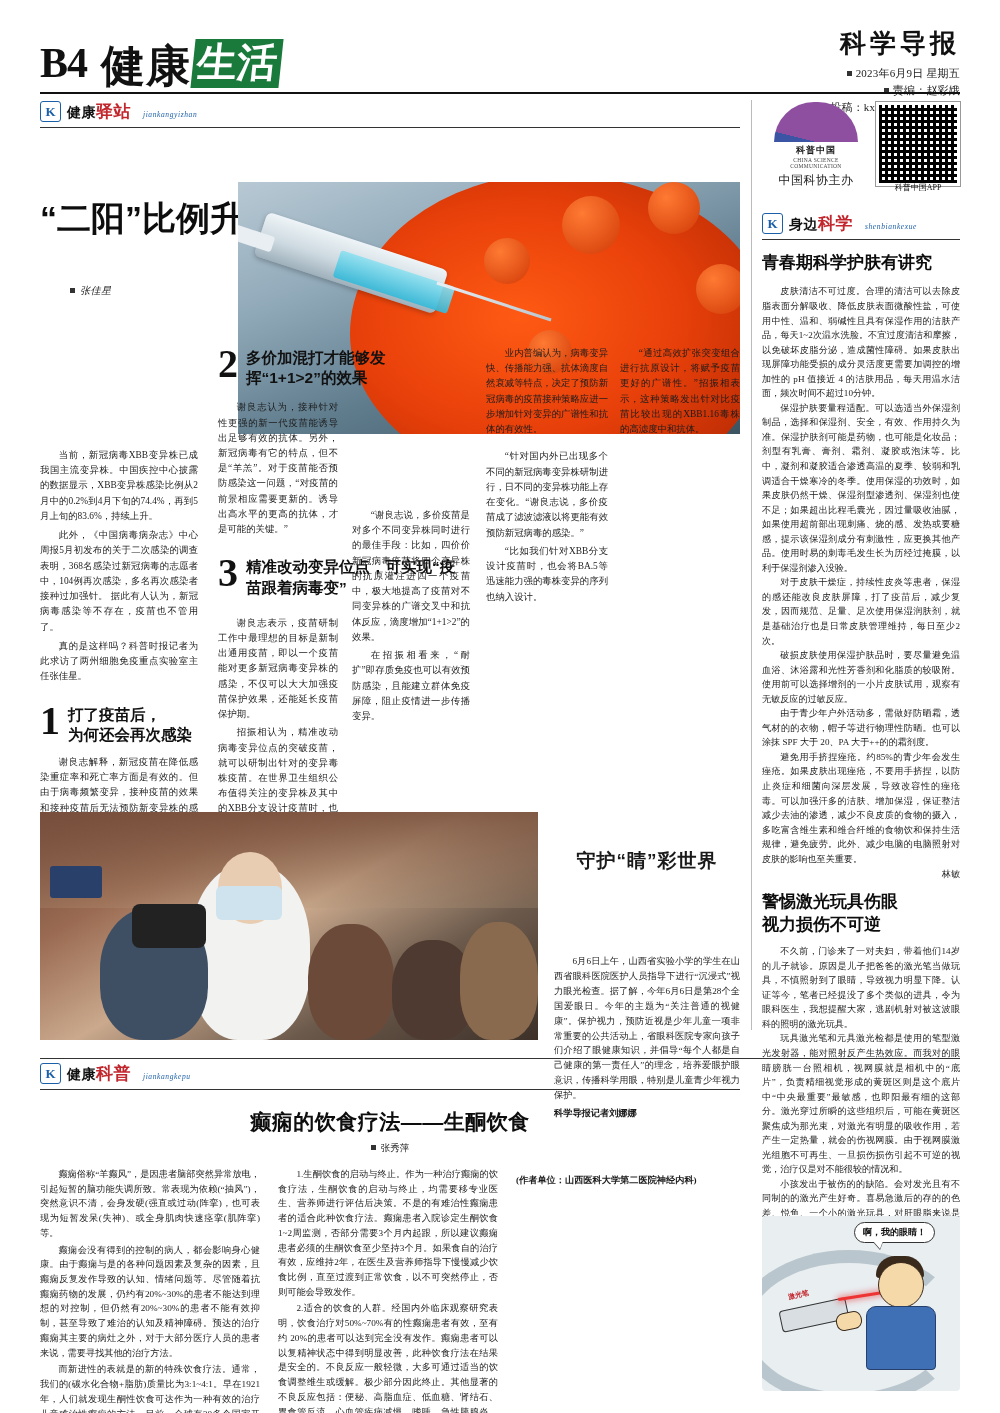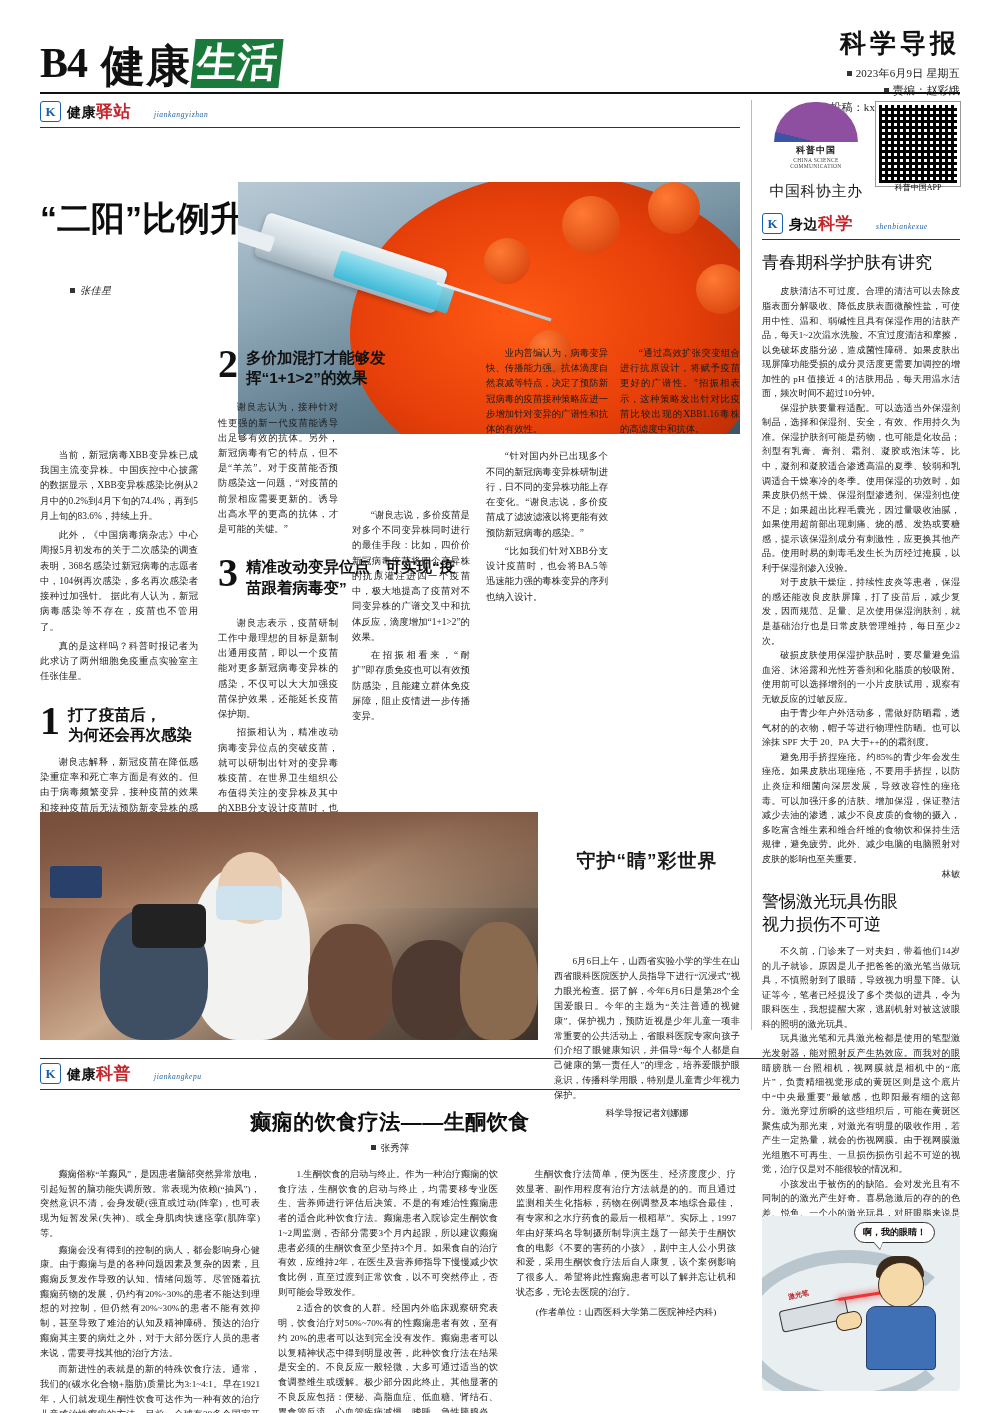--- a/index.html
+++ b/index.html
@@ -137,21 +137,21 @@
   }
   .sec-cn .big {
     font-size: 17px;
     color: #c1272d;
   }
   .sec-py {
     font-size: 7.5px;
     color: #1a5fa8;
     font-style: italic;
     letter-spacing: 0.6px;
-    margin-left: 19px;
+    margin-left: 8px;
   }
   .sec-wrap { display:flex; align-items:baseline; gap:4px;}
   .sec-rule {
     height: 1px;
     background: #333;
     margin-top: 4px;
   }
 
   
   .headline {
@@ -319,25 +319,25 @@
         #f08a2a 14deg 28deg,
         #f3c623 28deg 42deg,
         #7bbf45 42deg 56deg,
         #2d9fd4 56deg 70deg,
         #3b55a4 70deg 84deg,
         #8e4fa0 84deg 98deg);
     border-radius: 42px 42px 0 0;
   }
   .kx-t1 { font-size: 9px; font-weight: bold; letter-spacing:1px; margin-top:2px;}
   .kx-t2 { font-size: 5.5px; letter-spacing:0.3px; color:#444;}
-  .kx-t3 { font-size: 15px; margin-top:13px; letter-spacing:0.5px;}
+  .kx-t3 { font-size: 12px; margin-top:3px; letter-spacing:0.5px;}
 
   .r-title {
     font-family: "Liberation Sans", sans-serif;
-    font-weight: normal;
+    font-weight: bold;
     font-size: 17px;
     line-height: 1.32;
     color: #0d0d0d;
   }
   .r-body {
     font-size: 9.1px;
     line-height: 1.6;
     text-align: justify;
     text-indent: 2em;
     color: #1c1c1c;
@@ -378,21 +378,22 @@
   .colbox {
     font-size: 9.2px;
     line-height: 1.6;
     text-align: justify;
     text-indent: 2em;
     color: #1c1c1c;
   }
   .colbox p { margin: 0 0 2px 0; }
   .credit {
     font-size: 9.2px;
-    text-align: center;
+    text-align: left;
+    font-weight: bold;
   }
 
   
   .cartoon {
     position: absolute;
     left: 762px; top: 1216px;
     width: 198px; height: 175px;
     background: #e9eef1;
     border-radius: 4px;
     overflow: hidden;
@@ -676,21 +677,20 @@
         <p>癫痫俗称“羊癫风”，是因患者脑部突然异常放电，引起短暂的脑功能失调所致。常表现为依赖(“抽风”)，突然意识不清，会身发硬(强直或过动(阵挛)，也可表现为短暂发呆(失神)、或全身肌肉快速痉挛(肌阵挛)等。</p>
         <p>癫痫会没有得到的控制的病人，都会影响身心健康。由于癫痫与是的各种问题因素及复杂的因素，且癫痫反复发作导致的认知、情绪问题等。尽管随着抗癫痫药物的发展，仍约有20%~30%的患者不能达到理想的对控制，但仍然有20%~30%的患者不能有效抑制，甚至导致了难治的认知及精神障碍。预达的治疗癫痫其主要的病灶之外，对于大部分医疗人员的患者来说，需要寻找其他的治疗方法。</p>
         <p>而新进性的表就是的新的特殊饮食疗法。通常，我们的(碳水化合物+脂肪)质量比为3:1~4:1。早在1921年，人们就发现生酮性饮食可达作为一种有效的治疗儿童难治性癫痫的方法。目前，全球有30多个国家开展生酮饮食疗法，是国内多数癫痫中心将其作为难治性癫痫的常规的疗之一。据统计，在治疗的有百分之近40%的癫痫的患者治疗的有效作癫痫。目前在全国多家医院都有开展，已形成一套完整的方法和方案。</p>
       </div>
       <div style="width:220px;" class="colbox">
         <p>1.生酮饮食的启动与终止。作为一种治疗癫痫的饮食疗法，生酮饮食的启动与终止，均需要移专业医生、营养师进行评估后决策。不是的有难治性癫痫患者的适合此种饮食疗法。癫痫患者入院诊定生酮饮食1~2周监测，否部分需要3个月内起跟，所以建议癫痫患者必须的生酮饮食至少坚持3个月。如果食自的治疗有效，应维持2年，在医生及营养师指导下慢慢减少饮食比例，直至过渡到正常饮食，以不可突然停止，否则可能会导致发作。</p>
         <p>2.适合的饮食的人群。经国内外临床观察研究表明，饮食治疗对50%~70%有的性癫痫患者有效，至有约 20%的患者可以达到完全没有发作。癫痫患者可以以复精神状态中得到明显改善，此种饮食疗法在结果是安全的。不良反应一般轻微，大多可通过适当的饮食调整维生或缓解。极少部分因此终止。其他显著的不良反应包括：便秘、高脂血症、低血糖、肾结石、胃食管反流、心血管疾病减慢、嗜睡、急性胰腺炎、维生素缺乏症，部分患儿的生长发育可能有一定的影响。</p>
 
       </div>
       <div style="width:220px;" class="colbox">
-        <p>生酮饮食疗法简单，便为医生、经济度度少、疗效显著、副作用程度有治疗方法就是的的。而且通过监测相关生化指标，药物在例调整及本地综合最佳，有专家和之水疗药食的最后一根稻草”。实际上，1997年由好莱坞名导制摄所制导演主题了一部关于生酮饮食的电影《不要的害药的小孩》，剧中主人公小男孩和爱，采用生酮饮食疗法后自人康复，该个案例影响了很多人。希望将此性癫痫患者可以了解并忘让机和状态多，无论去医院的治疗。</p>
         <p class="credit" style="text-indent:0;margin-top:6px;">(作者单位：山西医科大学第二医院神经内科)</p>
       </div>
     </div>
   </div>
 
   <div class="cartoon">
     <div class="c-arc"></div>
     <div class="c-laser"></div>
     <div class="c-label">激光笔</div>
     <div class="c-beam"></div>

